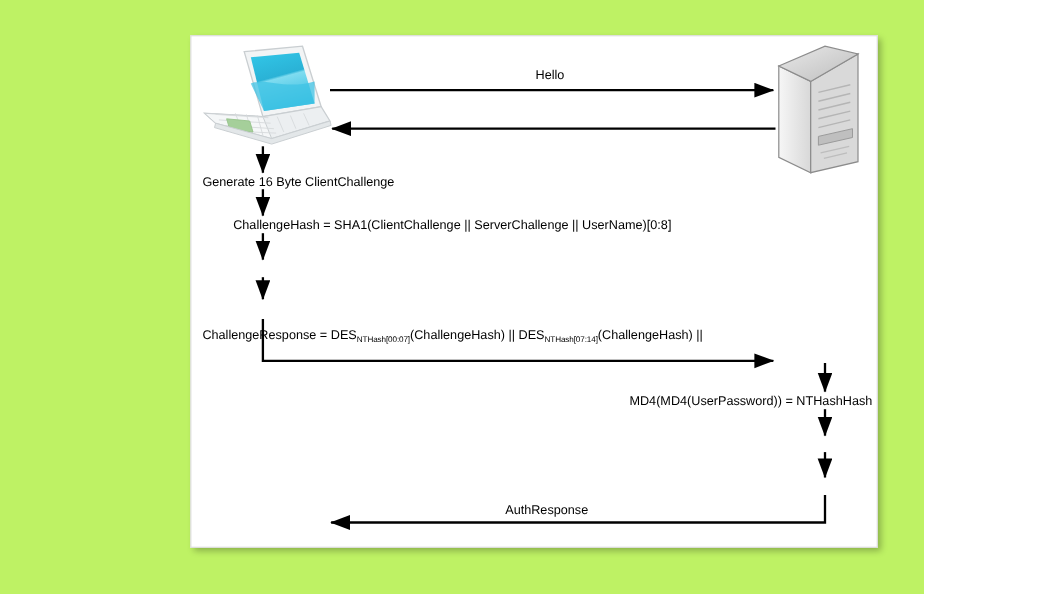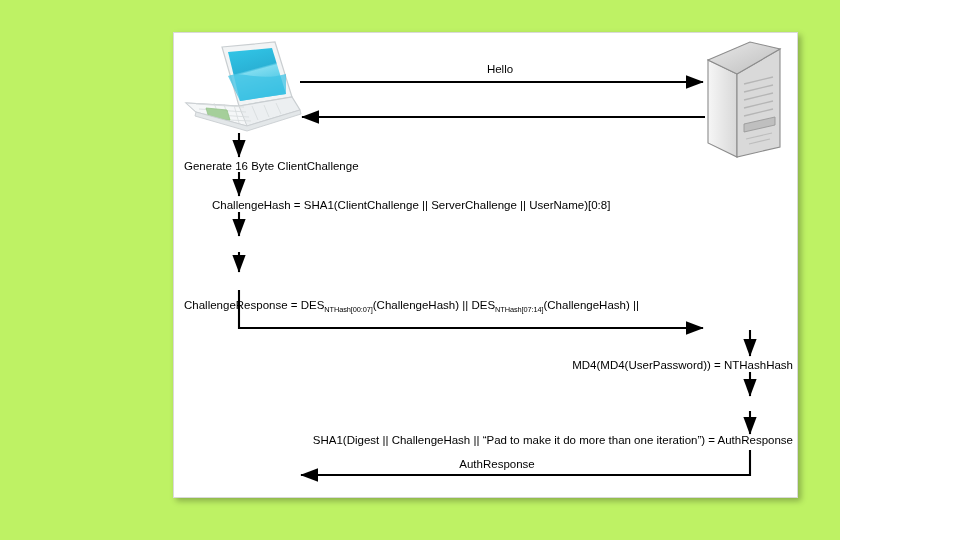--- a/index.html
+++ b/index.html
@@ -171,15 +171,14 @@
 
 
   <div class="lbl" style="left:184px; top:275px;margin-top:24px;">
     <span>ChallengeResponse = DES</span><span class="sub">NTHash[00:07]</span><span>(ChallengeHash) || DES</span><span class="sub">NTHash[07:14]</span><span>(ChallengeHash) ||</span>
   </div>
 
 
   <div class="lbl rgt" style="left:793px; top:359px;">MD4(MD4(UserPassword)) = NTHashHash</div>
 
 
-  <div class="lbl rgt" style="left:793px; top:434px;">SHA1(Digest || ChallengeHash || “Pad to make it do more than one iteration”) = AuthResponse</div>
 
 </div>
 
 </body></html>

